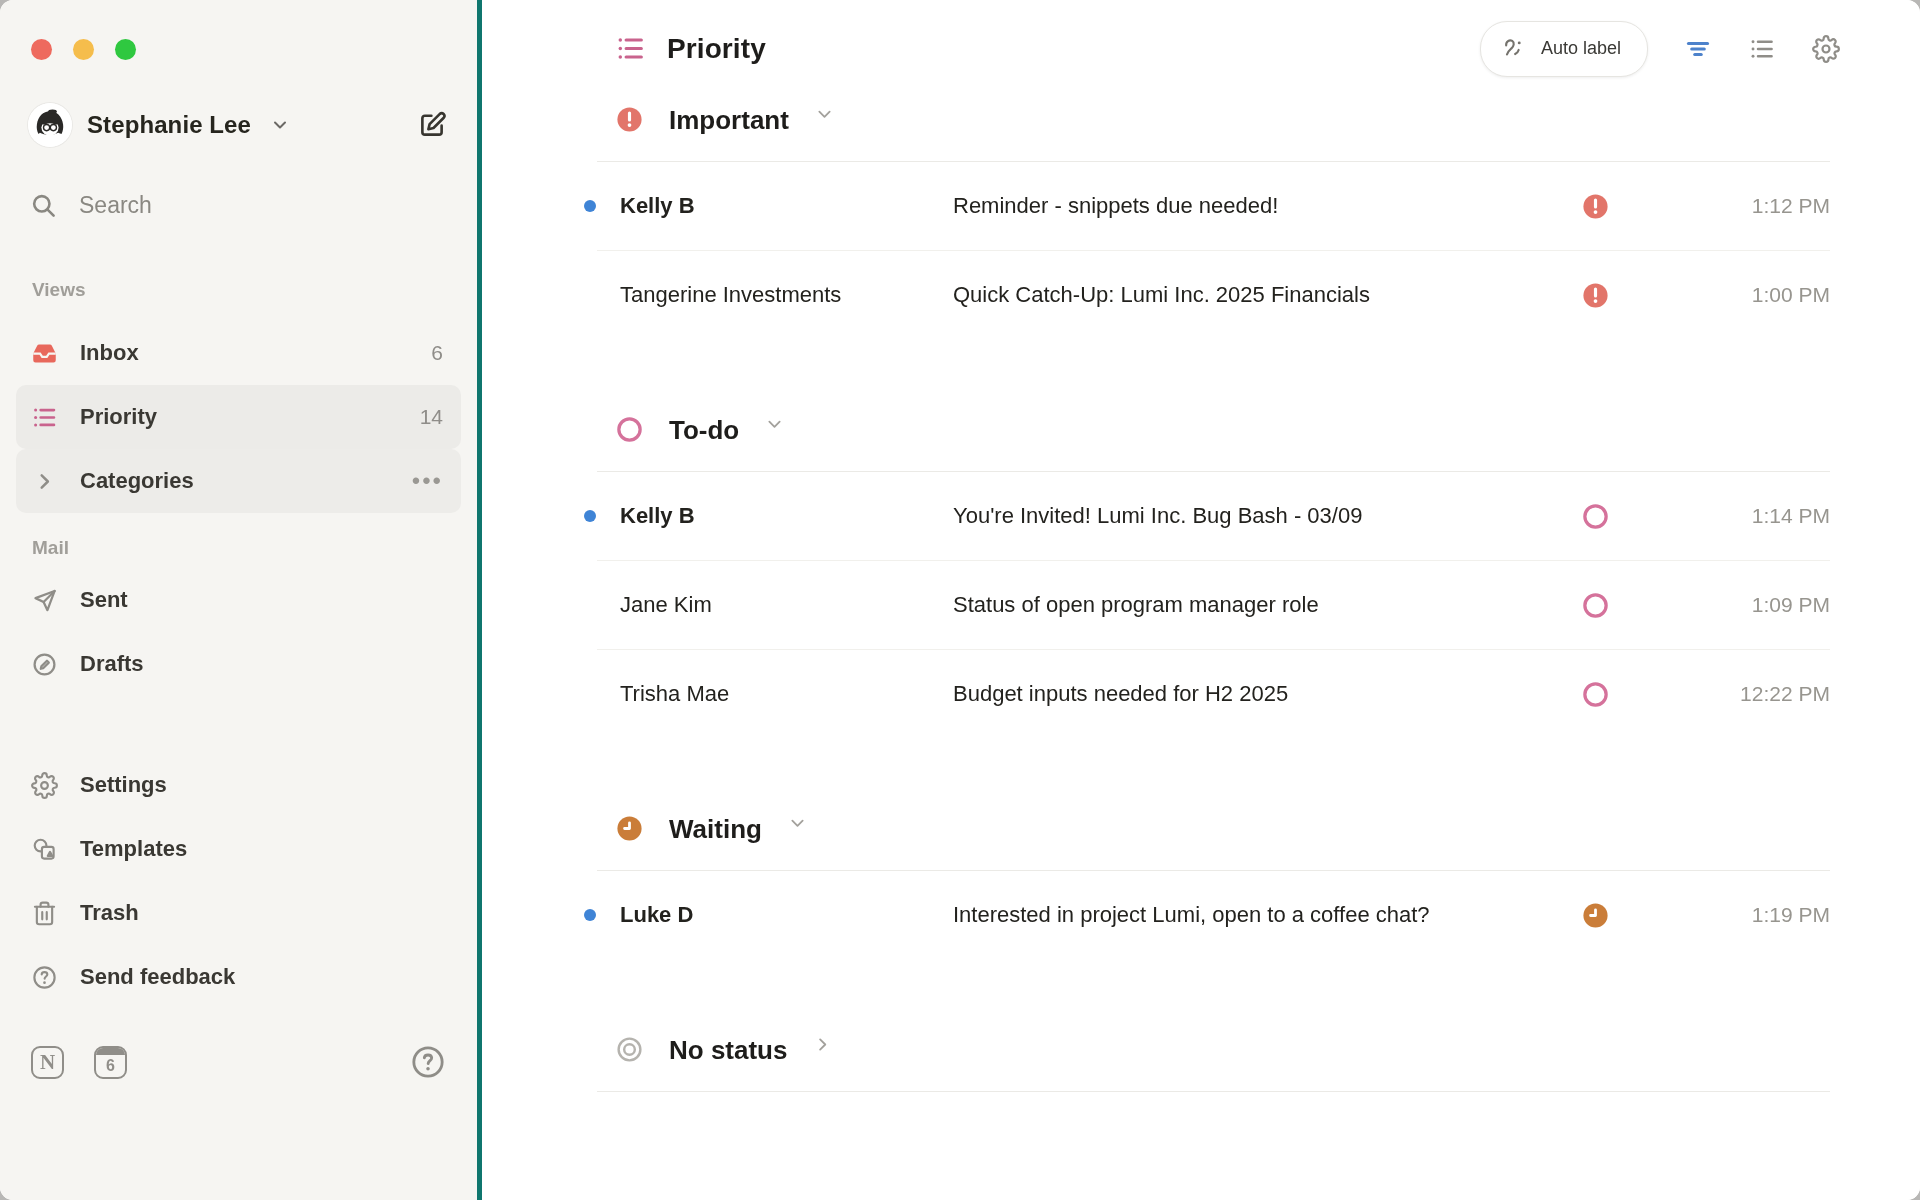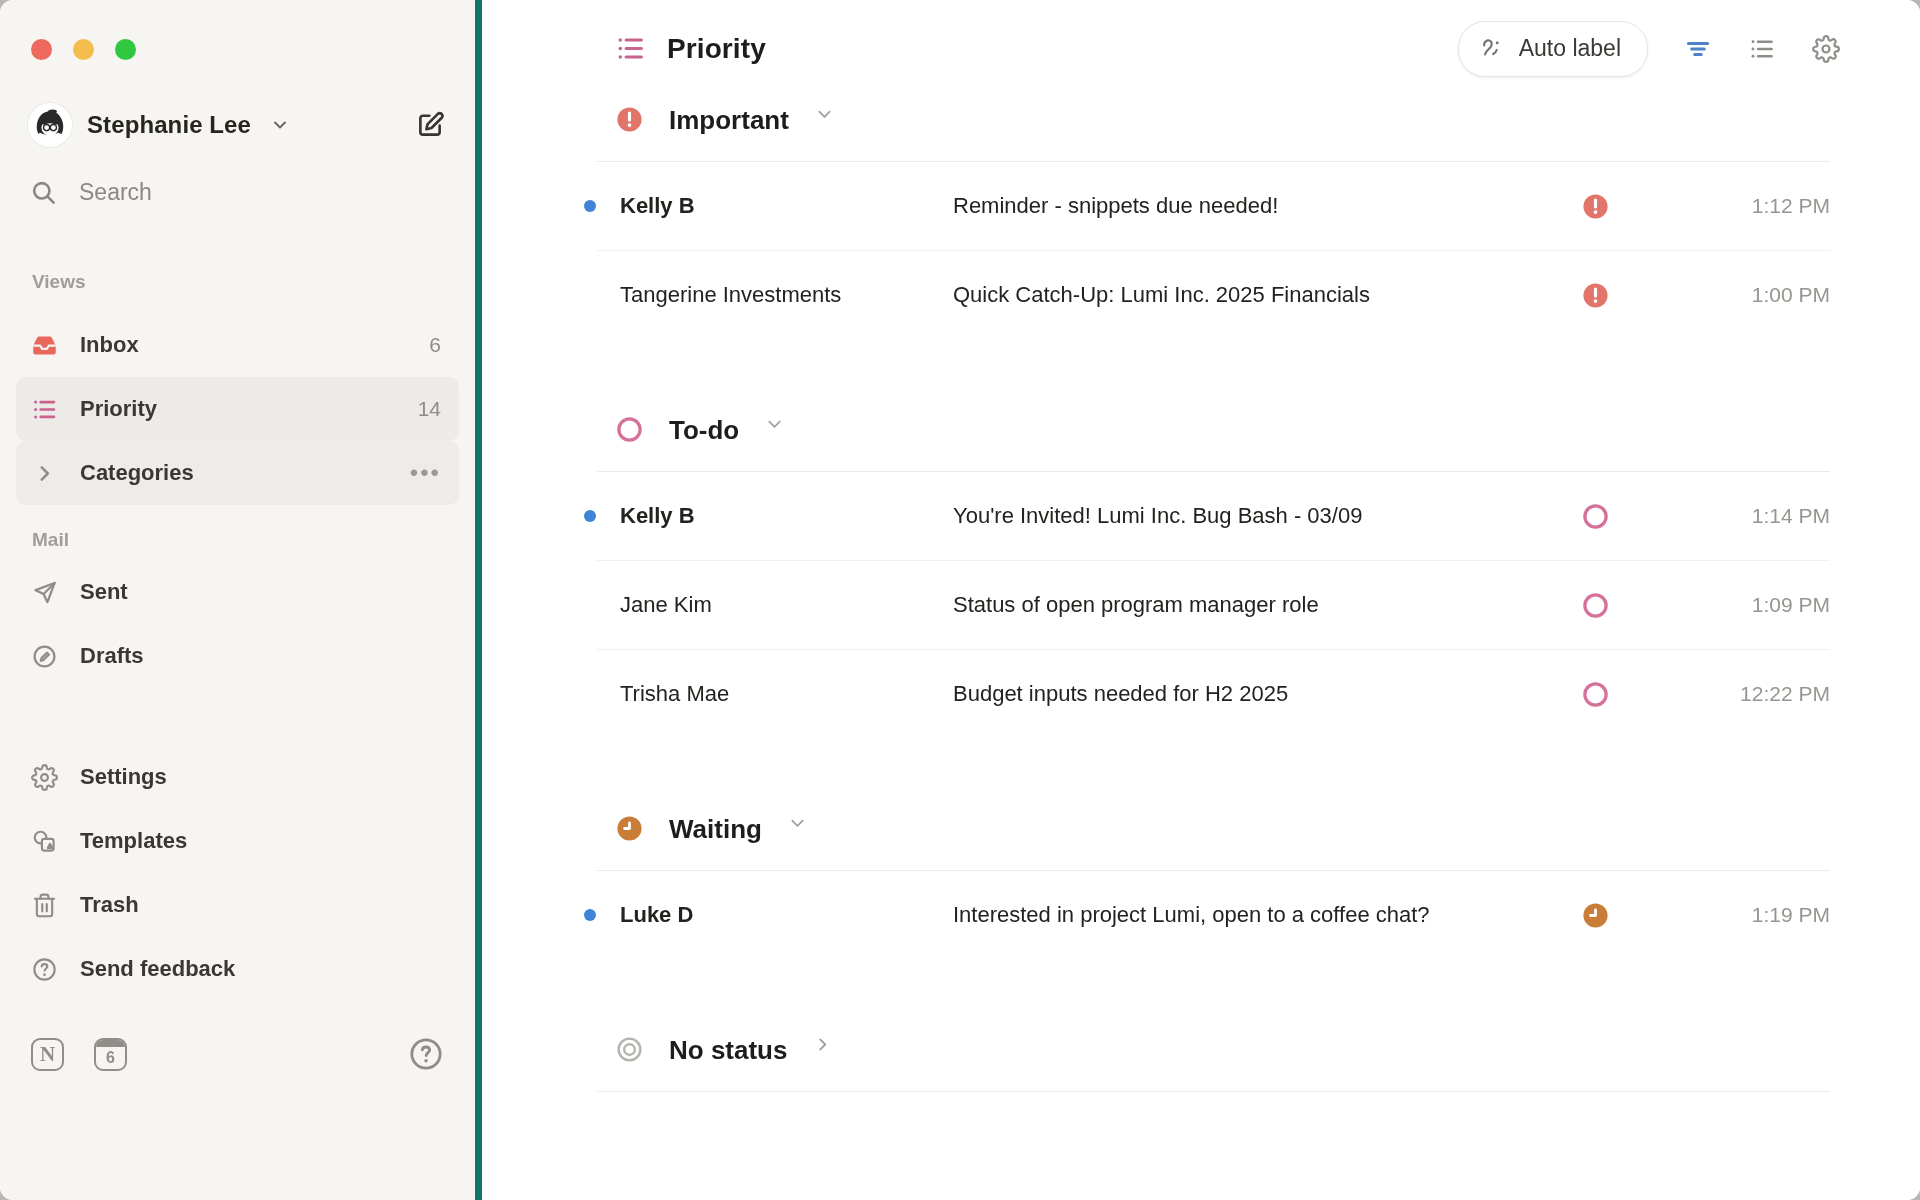--- a/index.html
+++ b/index.html
@@ -13,35 +13,35 @@
   .window{
     position:absolute;inset:0;
     border-radius:13px;overflow:hidden;
     display:flex;
     background:#ffffff;
   }
   
   .sidebar{
     width:482px;min-width:482px;box-sizing:border-box;
     background:#f6f5f2;
-    border-right:7px solid #0f766e;
+    border-right:5px solid #0f766e;
     display:flex;flex-direction:column;
     padding:0 16px 26px 16px;
   }
   .traffic{display:flex;gap:21px;padding:39px 0 0 15px;}
   .light{width:21px;height:21px;border-radius:50%;}
   .light.red{background:#ee6a5e;}
   .light.yellow{background:#f5bd4c;}
   .light.green{background:#2fc840;}
   .profile{margin-top:43px;display:flex;align-items:center;gap:15px;padding-left:12px;}
   .avatar{width:44px;height:44px;border-radius:50%;background:#fff;overflow:hidden;flex:none;box-shadow:0 0 0 1px rgba(0,0,0,.05);}
   .profile-name{font-size:24px;font-weight:700;color:#26251e;letter-spacing:.1px;}
   .profile-chev{margin-left:4px;display:flex;}
   .compose-btn{margin-left:auto;margin-right:14px;display:flex;cursor:pointer;}
-  .searchrow{margin-top:32px;height:32px;display:flex;align-items:flex-start;gap:22px;padding-left:14px;}
+  .searchrow{margin-top:40px;height:32px;display:flex;align-items:flex-end;gap:22px;padding-left:14px;}
   .search-label{font-size:23px;color:#8a8882;}
   .sec-label{margin:60px 0 0 16px;font-size:19px;font-weight:600;color:#a09e99;height:24px;}
   .sec-label.mail{margin-top:24px;}
   .navlist{margin-top:18px;display:flex;flex-direction:column;}
   .navlist.tight{margin-top:7px;}
   .nav-item{
     height:64px;border-radius:10px;
     display:flex;align-items:center;gap:22px;
     padding:0 18px 0 15px;cursor:pointer;
   }
@@ -66,21 +66,21 @@
   .main{flex:1;display:flex;flex-direction:column;background:#fff;}
   .main-header{height:97px;display:flex;align-items:center;padding:0 80px 0 133px;}
   .title-icon{width:31px;height:31px;display:flex;}
   .main-title{margin-left:21px;font-size:28px;font-weight:600;color:#1e1d1b;letter-spacing:.1px;}
   .header-right{margin-left:auto;display:flex;align-items:center;}
   .auto-label-btn{
     display:flex;align-items:center;gap:13px;
     height:54px;padding:0 26px 0 20px;border-radius:27px;
     background:#fff;border:1px solid #e6e5e1;
     box-shadow:0 1px 3px rgba(0,0,0,.07);
-    font-size:23px;color:#3a3935;cursor:pointer;
+    font-size:18px;color:#3a3935;cursor:pointer;
   }
   .hdr-icon{margin-left:36px;display:flex;cursor:pointer;}
   .content{flex:1;padding:8px 90px 0 115px;}
   .group{margin-bottom:76px;}
   .group-header{height:56px;display:flex;align-items:flex-start;padding-left:18px;cursor:pointer;}
   .gicon{width:29px;height:29px;display:flex;flex:none;}
   .glabel{margin-left:25px;font-size:26px;font-weight:600;color:#1e1d1b;}
   .gchev{margin-left:26px;display:flex;}
   .ghr{border:none;border-top:1px solid #ebeae6;margin:0;}
   .row{

